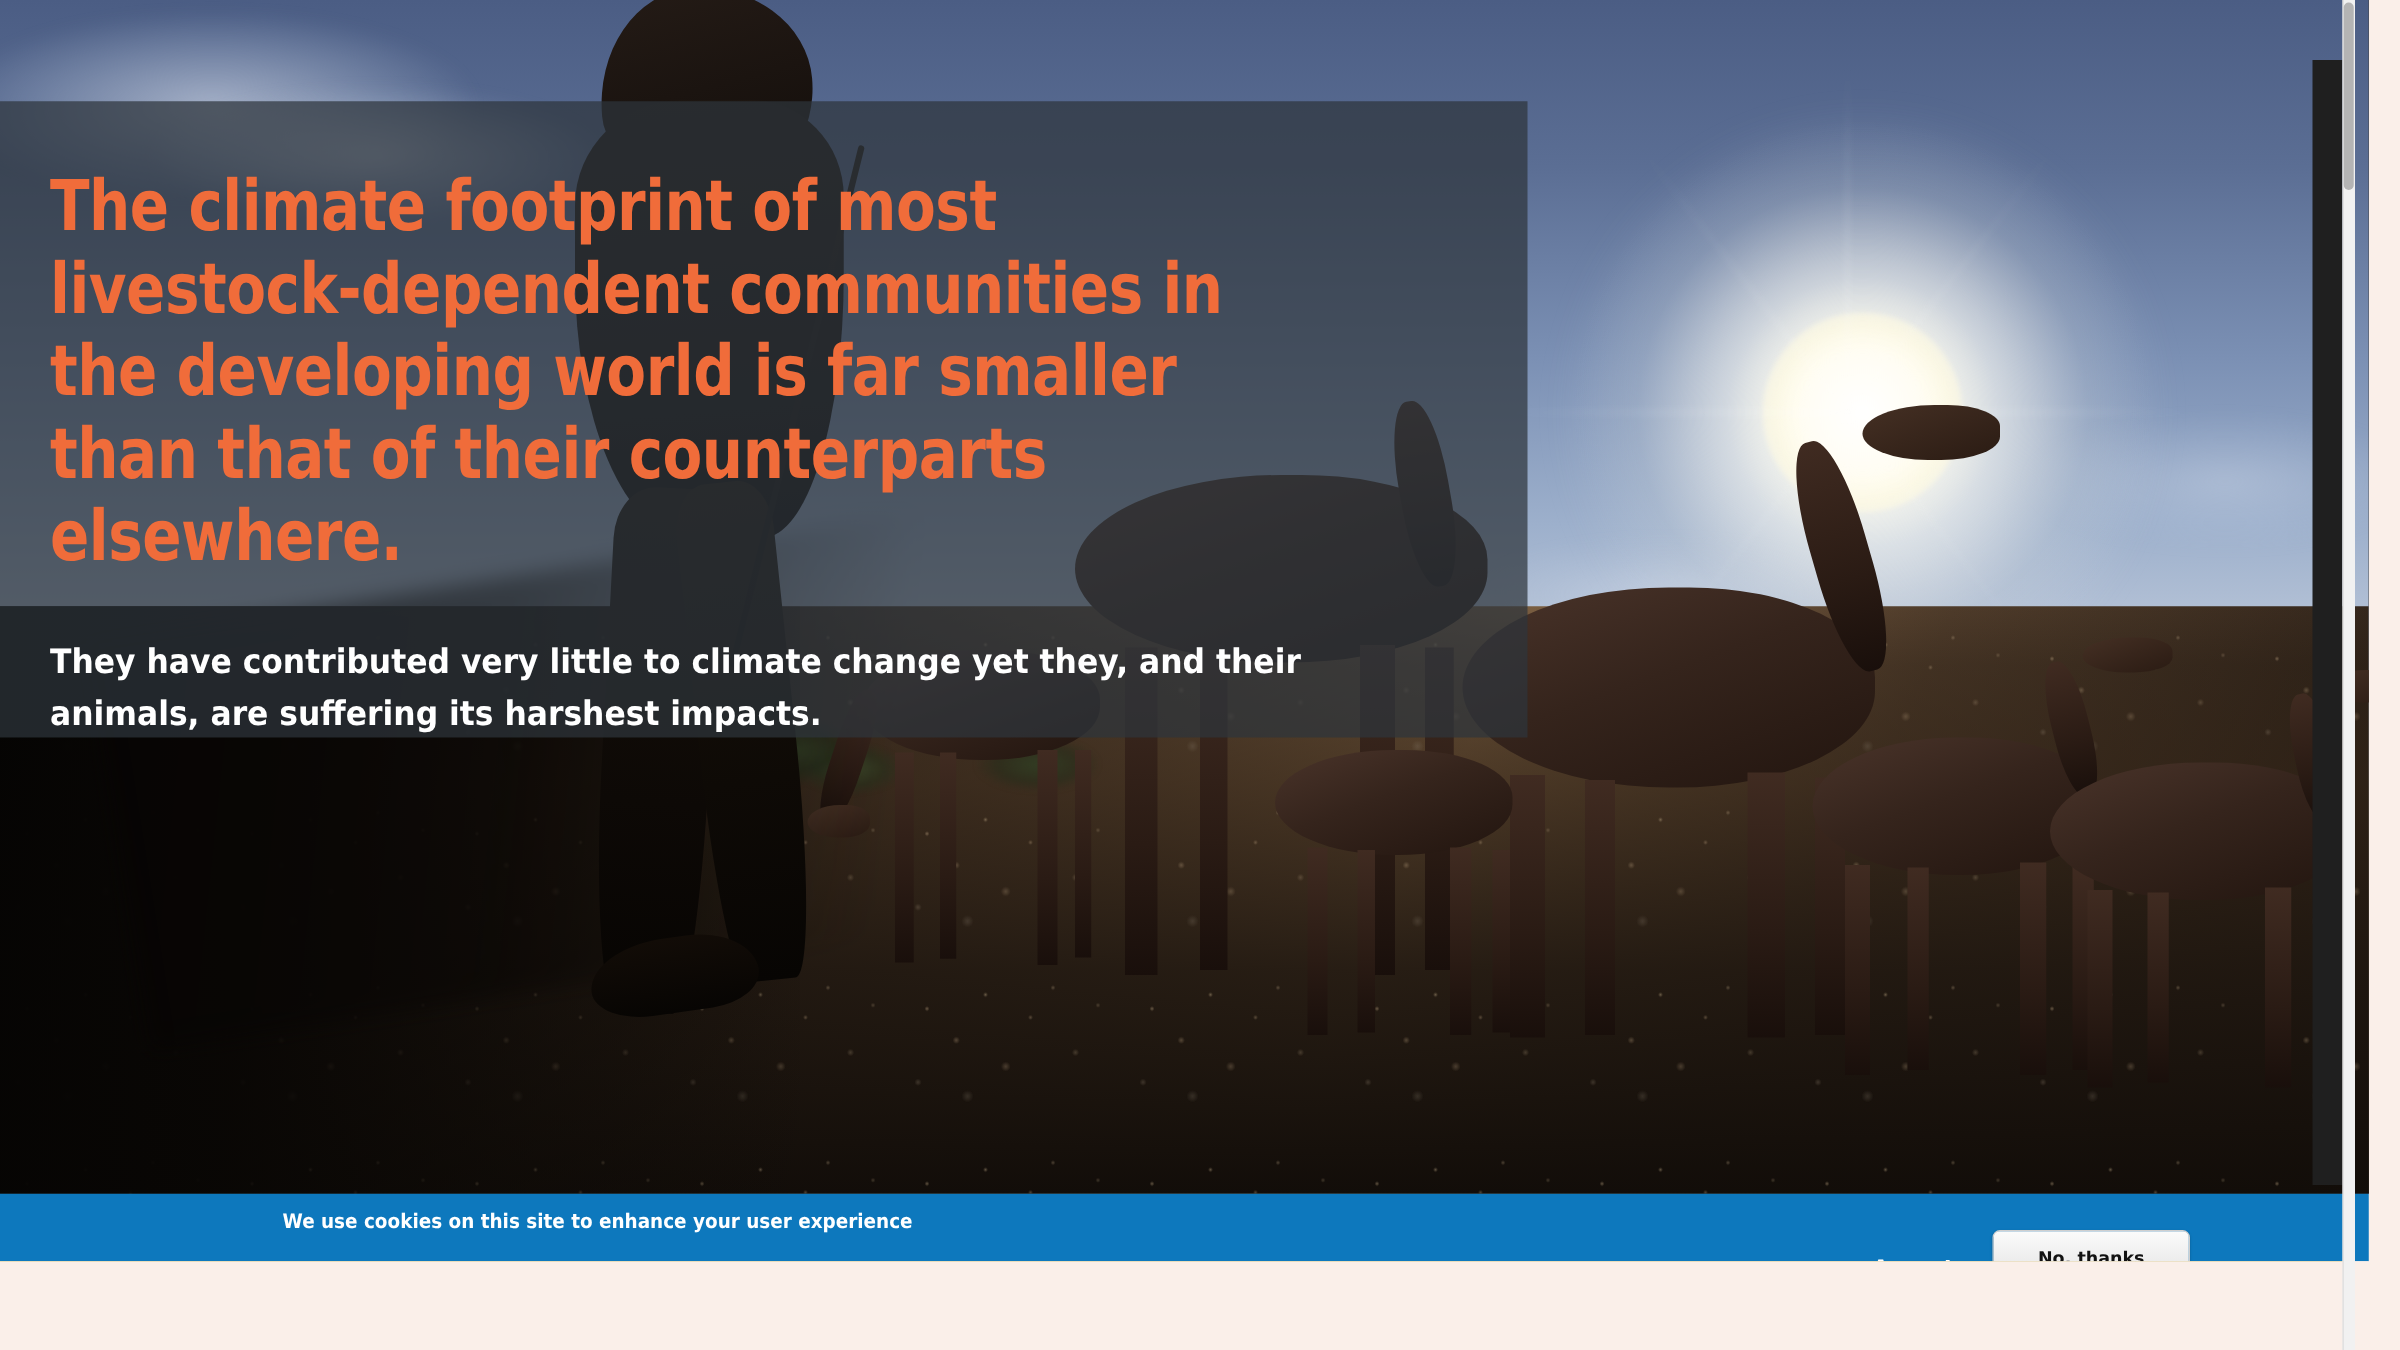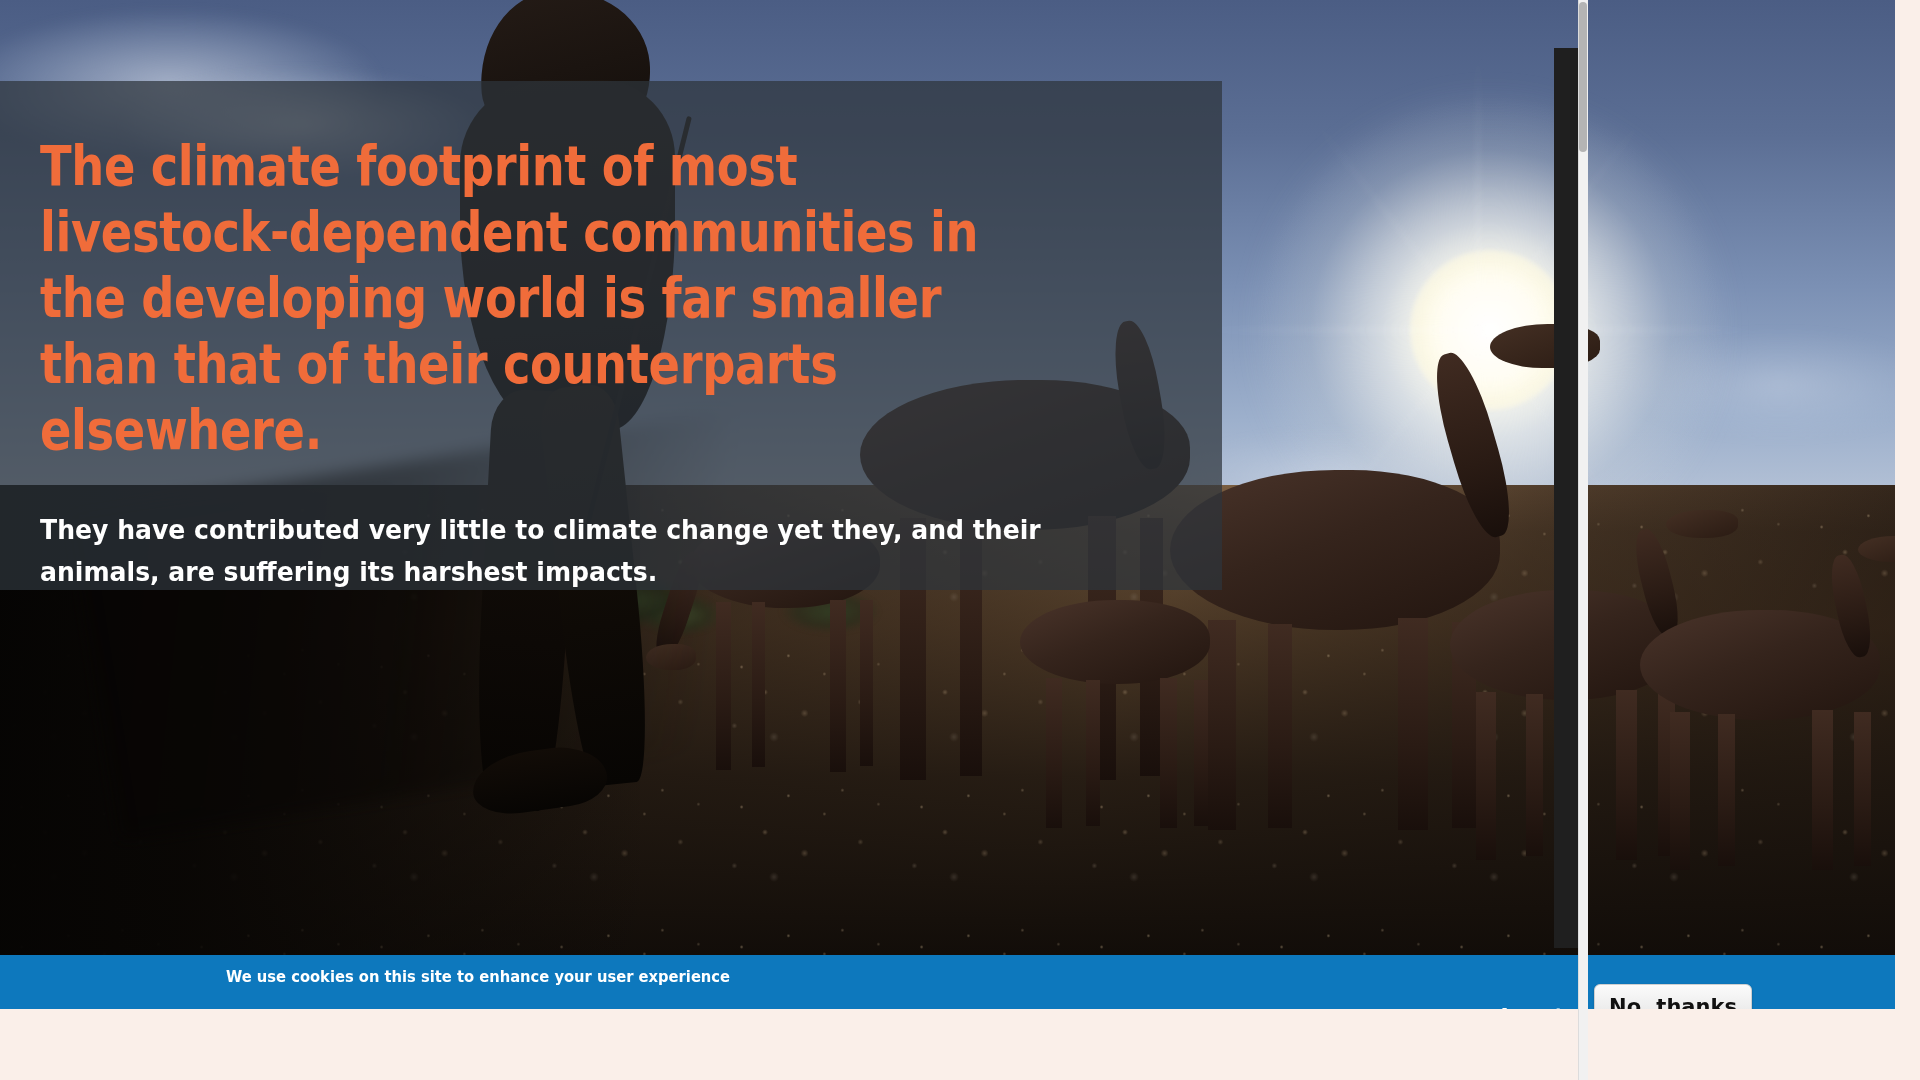--- a/index.html
+++ b/index.html
@@ -4,21 +4,21 @@
 <title>Why Livestock Matter</title>
 <style>
   * { margin:0; padding:0; box-sizing:border-box; }
   html, body {
     width:1920px; height:1080px;
     overflow:hidden;
     font-family:"Liberation Sans", sans-serif;
     background:#faefe9;
   }
 
-  #root { position:relative; width:1588px; height:1080px; background:#eab308; }
+  #root { position:relative; width:1884px; height:1080px; background:#eab308; }
 
   
   .hero {
     position:absolute; left:0; top:0;
     width:1895px; height:955px;
     overflow:hidden;
     background:#0a0a0a;
   }
 
   
@@ -233,21 +233,21 @@
     text-decoration:none;
     white-space:nowrap;
   }
   .cookie-nothanks {
     position:absolute; left:1594px; top:29px;
     width:158px; height:44px;
     background:linear-gradient(to bottom, #fbfbfb 0%, #ededed 55%, #e3e3e3 100%);
     border:1px solid #cfcfcf;
     border-radius:6px;
     color:#111111;
-    font-size:21px;
+    font-size:14px;
     font-weight:700;
     font-family:"DejaVu Sans", sans-serif;
     line-height:44px;
     text-align:center;
     box-shadow:0 1px 2px rgba(0,0,0,0.25);
     cursor:pointer;
     white-space:nowrap;
   }
 
   

